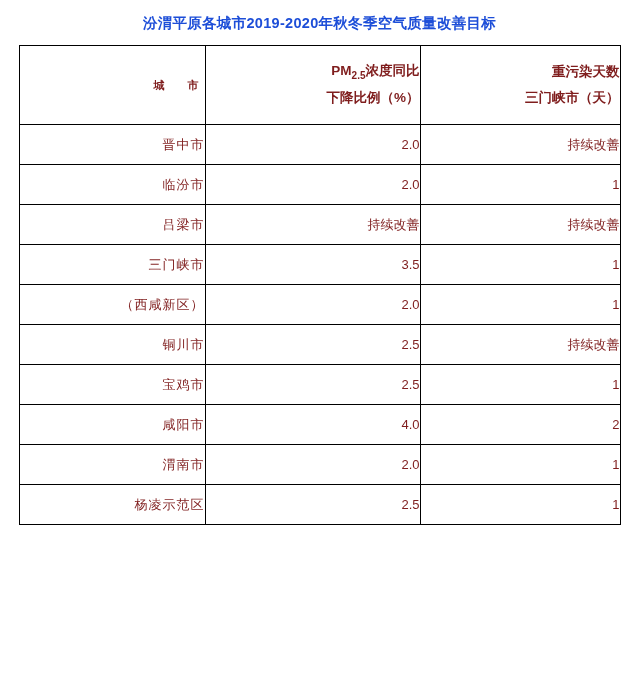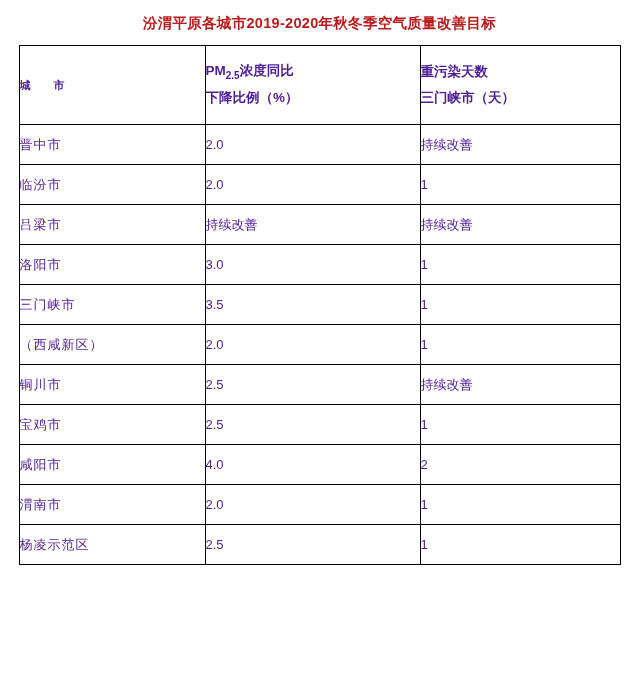--- a/index.html
+++ b/index.html
@@ -21,34 +21,34 @@
     box-sizing: border-box;
     position: relative;
   }
   .doc-title {
     text-align: center;
     font-size: 14.5px;
     font-weight: bold;
     letter-spacing: 0.3px;
     padding-top: 14px;
     padding-bottom: 12px;
-    color: #b91c1c;
+    color: #1d4ed8;
   }
   table.air-table {
     border-collapse: collapse;
     width: 601px;
     margin: 0 auto;
     table-layout: fixed;
   }
   table.air-table td {
     border: 1px solid #000000;
-    text-align: left;
+    text-align: right;
     vertical-align: middle;
     font-size: 13px;
-    color: #4c1d95;
+    color: #7f1d1d;
     padding: 0;
   }
   .col-city { width: 186px; }
   .col-pm   { width: 215px; }
   .col-days { width: 200px; }
 
   thead td {
     height: 78px;
     font-weight: bold;
   }
@@ -124,25 +124,20 @@
           <td class="city-cell">临汾市</td>
           <td>2.0</td>
           <td>1</td>
         </tr>
         <tr>
           <td class="city-cell">吕梁市</td>
           <td>持续改善</td>
           <td>持续改善</td>
         </tr>
         <tr>
-          <td class="city-cell">洛阳市</td>
-          <td>3.0</td>
-          <td>1</td>
-        </tr>
-        <tr>
           <td class="city-cell">三门峡市</td>
           <td>3.5</td>
           <td>1</td>
         </tr>
         <tr>
           <td class="city-cell">（西咸新区）</td>
           <td>2.0</td>
           <td>1</td>
         </tr>
         <tr>

